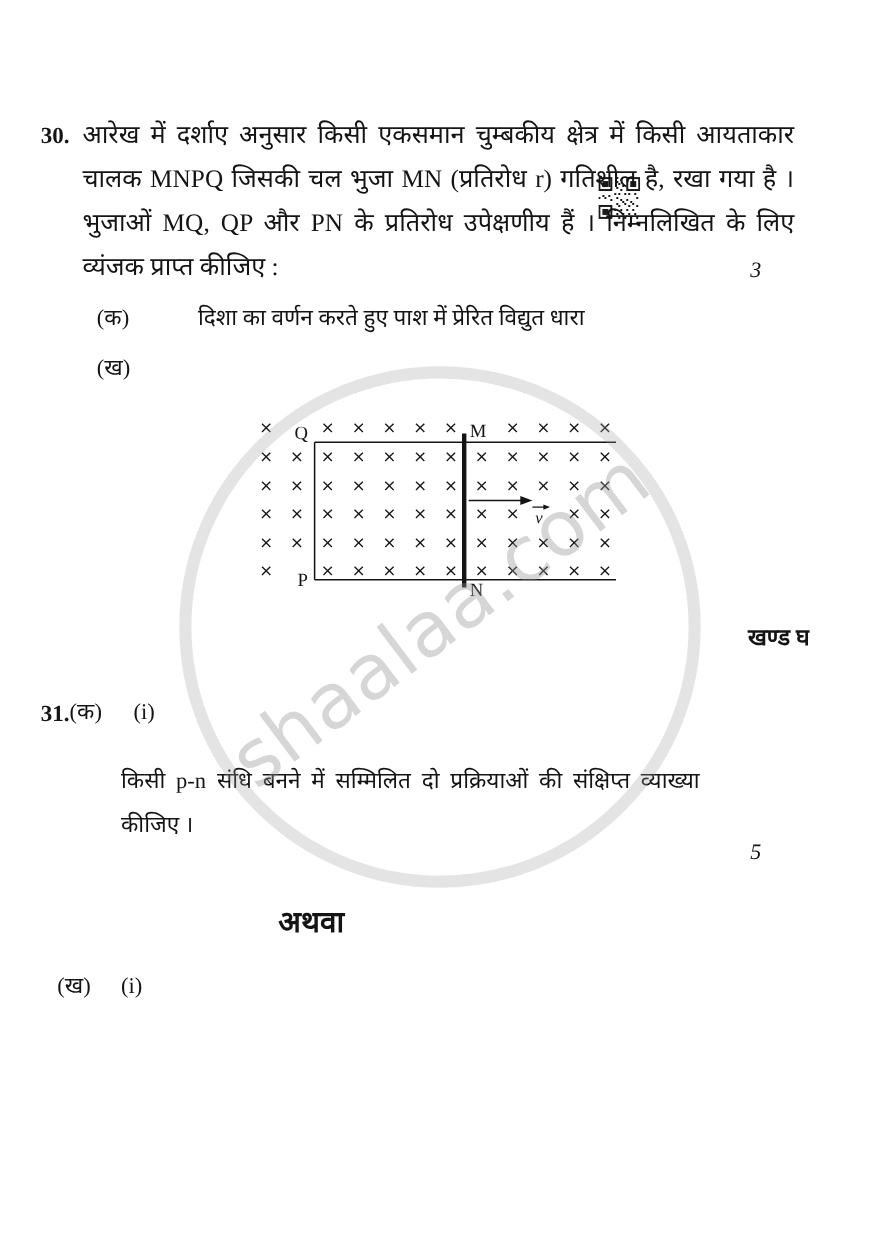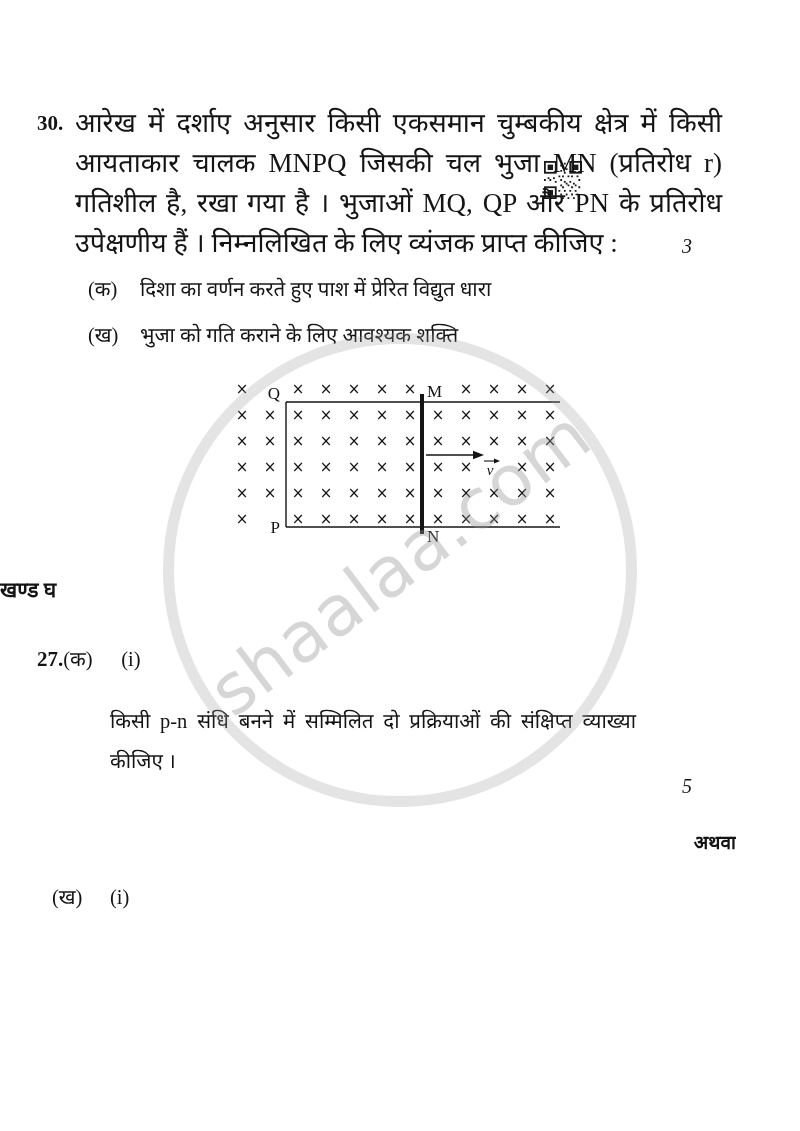--- a/index.html
+++ b/index.html
@@ -7,43 +7,43 @@
         font-family:"Liberation Serif","DejaVu Sans",serif;overflow:hidden;}
   .content{position:relative;z-index:1;}
 
   
   .qr{position:absolute;top:58px;left:544px;width:38px;height:38px;}
 
   
   .row{display:flex;position:relative;}
   .q30{margin-top:103px;}
   .qnum{flex:0 0 75px;padding-left:37px;box-sizing:border-box;font-weight:bold;font-size:21px;line-height:40px;}
-  .qbody{flex:0 0 647px;font-size:27px;line-height:40px;text-align:justify;}
+  .qbody{flex:0 0 647px;font-size:23px;line-height:40px;text-align:justify;}
   .marks{position:absolute;right:44px;bottom:5px;font-size:20px;font-style:italic;}
 
   .part{margin-top:6px;}
   .plabel{flex:0 0 52px;margin-left:88px;font-size:20.5px;line-height:40px;}
-  .ptext{font-size:20.5px;line-height:40px;}
+  .ptext{font-size:20.5px;line-height:40px;margin-left:40px;}
 
   
   .diagram{margin:12px 0 0 230px;width:340px;}
   .fx{font-family:"DejaVu Sans",sans-serif;font-size:15px;fill:#141414;text-anchor:middle;dominant-baseline:central;}
   .dlab{font-family:"Liberation Serif",serif;font-size:17px;fill:#141414;}
   .vlab{font-family:"Liberation Serif",serif;font-style:italic;font-size:15px;fill:#141414;text-anchor:middle;}
   .dline{stroke:#141414;stroke-width:1.4;}
 
-  .section-heading{text-align:left;font-size:21px;font-weight:bold;margin-top:24px;}
+  .section-heading{text-align:right;font-size:21px;font-weight:bold;margin-top:12px;}
 
   .q31{margin-top:36px;}
   .item{margin-top:22px;}
   .s1{flex:0 0 52px;padding-left:37px;box-sizing:border-box;font-weight:bold;font-size:21px;line-height:40px;}
   .s2{flex:0 0 58px;font-size:20.5px;line-height:40px;}
   .s3{flex:0 0 48px;font-size:20.5px;line-height:40px;}
   .itext{flex:0 0 526px;font-size:20.5px;line-height:40px;text-align:justify;}
-  .or{margin:26px 0 4px 253px;font-weight:bold;font-size:19px;text-align:right;}
+  .or{margin:26px 0 4px 253px;font-weight:bold;font-size:27px;}
 
   
   .watermark{position:absolute;left:0;top:0;width:800px;height:1131px;pointer-events:none;z-index:2;}
   .wm-ring{position:absolute;left:163px;top:333px;width:452px;height:452px;
            border:11px solid rgba(158,158,158,0.28);border-radius:50%;}
   .wm-text{position:absolute;left:118px;top:522px;width:564px;text-align:center;
            font-family:"DejaVu Sans",sans-serif;font-size:70px;letter-spacing:1px;
            color:rgba(148,148,148,0.38);transform:rotate(-37deg);transform-origin:center;}
 </style>
 </head>
@@ -73,21 +73,20 @@
         <div class="qnum">30.</div>
         <div class="qbody">आरेख में दर्शाए अनुसार किसी एकसमान चुम्बकीय क्षेत्र में किसी आयताकार चालक MNPQ जिसकी चल भुजा MN (प्रतिरोध r) गतिशील है, रखा गया है । भुजाओं MQ, QP और PN के प्रतिरोध उपेक्षणीय हैं । निम्नलिखित के लिए व्यंजक प्राप्त कीजिए :</div>
         <div class="marks">3</div>
       </div>
       <div class="row part">
         <div class="plabel">(क)</div>
         <div class="ptext">दिशा का वर्णन करते हुए पाश में प्रेरित विद्युत धारा</div>
       </div>
       <div class="row part">
         <div class="plabel">(ख)</div>
-        <div class="ptext">भुजा को गति कराने के लिए आवश्यक शक्ति</div>
       </div>
     </section>
 
     <figure class="diagram">
       <svg viewBox="0 0 340 180" width="340" height="180">
         <g id="field-grid">
             <text x="12" y="22" class="fx">×</text>
             <text x="68" y="22" class="fx">×</text>
             <text x="96" y="22" class="fx">×</text>
             <text x="124" y="22" class="fx">×</text>
@@ -169,21 +168,21 @@
         <text class="dlab" x="197" y="30">M</text>
         <text class="dlab" x="197" y="175">N</text>
         <text class="vlab" x="260" y="108">v</text>
       </svg>
     </figure>
 
     <h2 class="section-heading">खण्ड घ</h2>
 
     <section class="q31">
       <div class="row">
-        <div class="s1">27.</div>
+        <div class="s1">31.</div>
         <div class="s2">(क)</div>
         <div class="s3">(i)</div>
       </div>
       <div class="row item">
         <div class="s1"></div>
         <div class="s2"></div>
         <div class="itext">किसी p-n संधि बनने में सम्मिलित दो प्रक्रियाओं की संक्षिप्त व्याख्या कीजिए ।</div>
       </div>
       <div class="row item">
         <div class="s1"></div>

